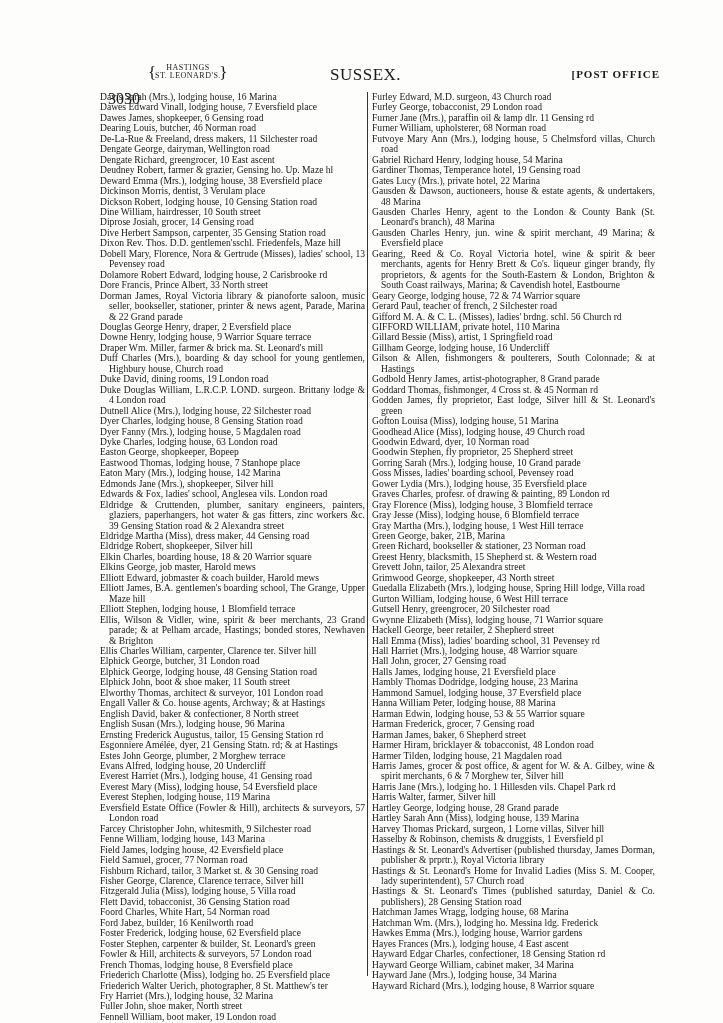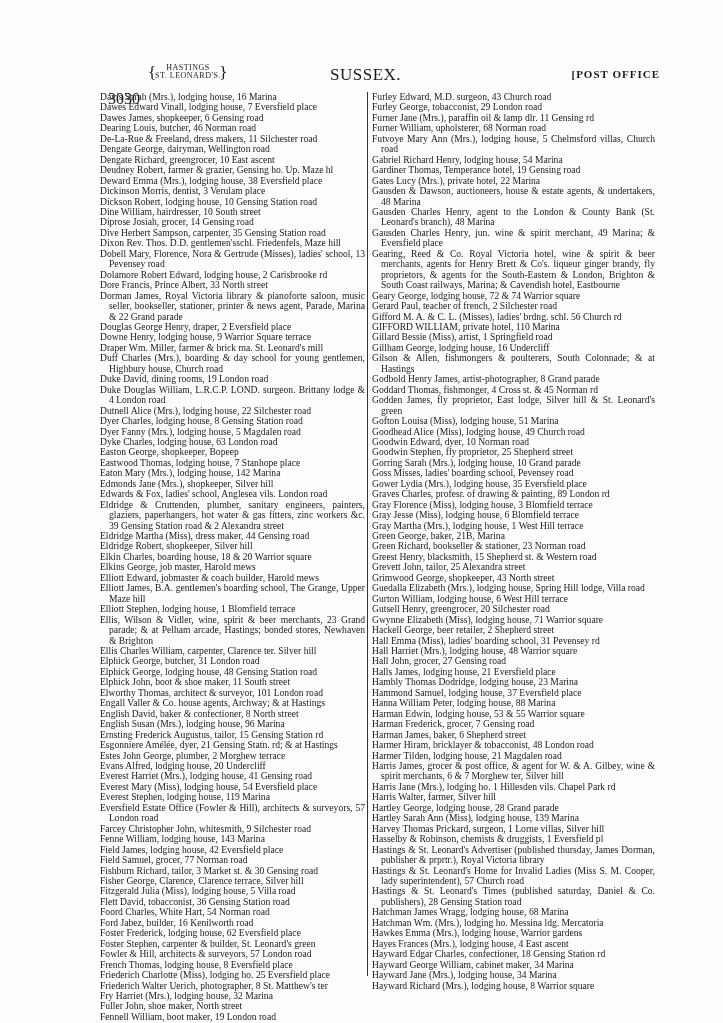--- a/index.html
+++ b/index.html
@@ -176,21 +176,21 @@
       <div class="entry">Harris Jane (Mrs.), lodging ho. 1 Hillesden vils. Chapel Park rd</div>
       <div class="entry">Harris Walter, farmer, Silver hill</div>
       <div class="entry">Hartley George, lodging house, 28 Grand parade</div>
       <div class="entry">Hartley Sarah Ann (Miss), lodging house, 139 Marina</div>
       <div class="entry">Harvey Thomas Prickard, surgeon, 1 Lorne villas, Silver hill</div>
       <div class="entry">Hasselby &amp; Robinson, chemists &amp; druggists, 1 Eversfield pl</div>
       <div class="entry">Hastings &amp; St. Leonard's Advertiser (published thursday, James Dorman, publisher &amp; prprtr.), Royal Victoria library</div>
       <div class="entry">Hastings &amp; St. Leonard's Home for Invalid Ladies (Miss S. M. Cooper, lady superintendent), 57 Church road</div>
       <div class="entry">Hastings &amp; St. Leonard's Times (published saturday, Daniel &amp; Co. publishers), 28 Gensing Station road</div>
       <div class="entry">Hatchman James Wragg, lodging house, 68 Marina</div>
-      <div class="entry">Hatchman Wm. (Mrs.), lodging ho. Messina ldg. Mercatoria</div>
+      <div class="entry">Hatchman Wm. (Mrs.), lodging ho. Messina ldg. Frederick</div>
       <div class="entry">Hawkes Emma (Mrs.), lodging house, Warrior gardens</div>
       <div class="entry">Hayes Frances (Mrs.), lodging house, 4 East ascent</div>
       <div class="entry">Hayward Edgar Charles, confectioner, 18 Gensing Station rd</div>
       <div class="entry">Hayward George William, cabinet maker, 34 Marina</div>
       <div class="entry">Hayward Jane (Mrs.), lodging house, 34 Marina</div>
       <div class="entry">Hayward Richard (Mrs.), lodging house, 8 Warrior square</div>
     </div>
 </div>
 
 </body></html>

